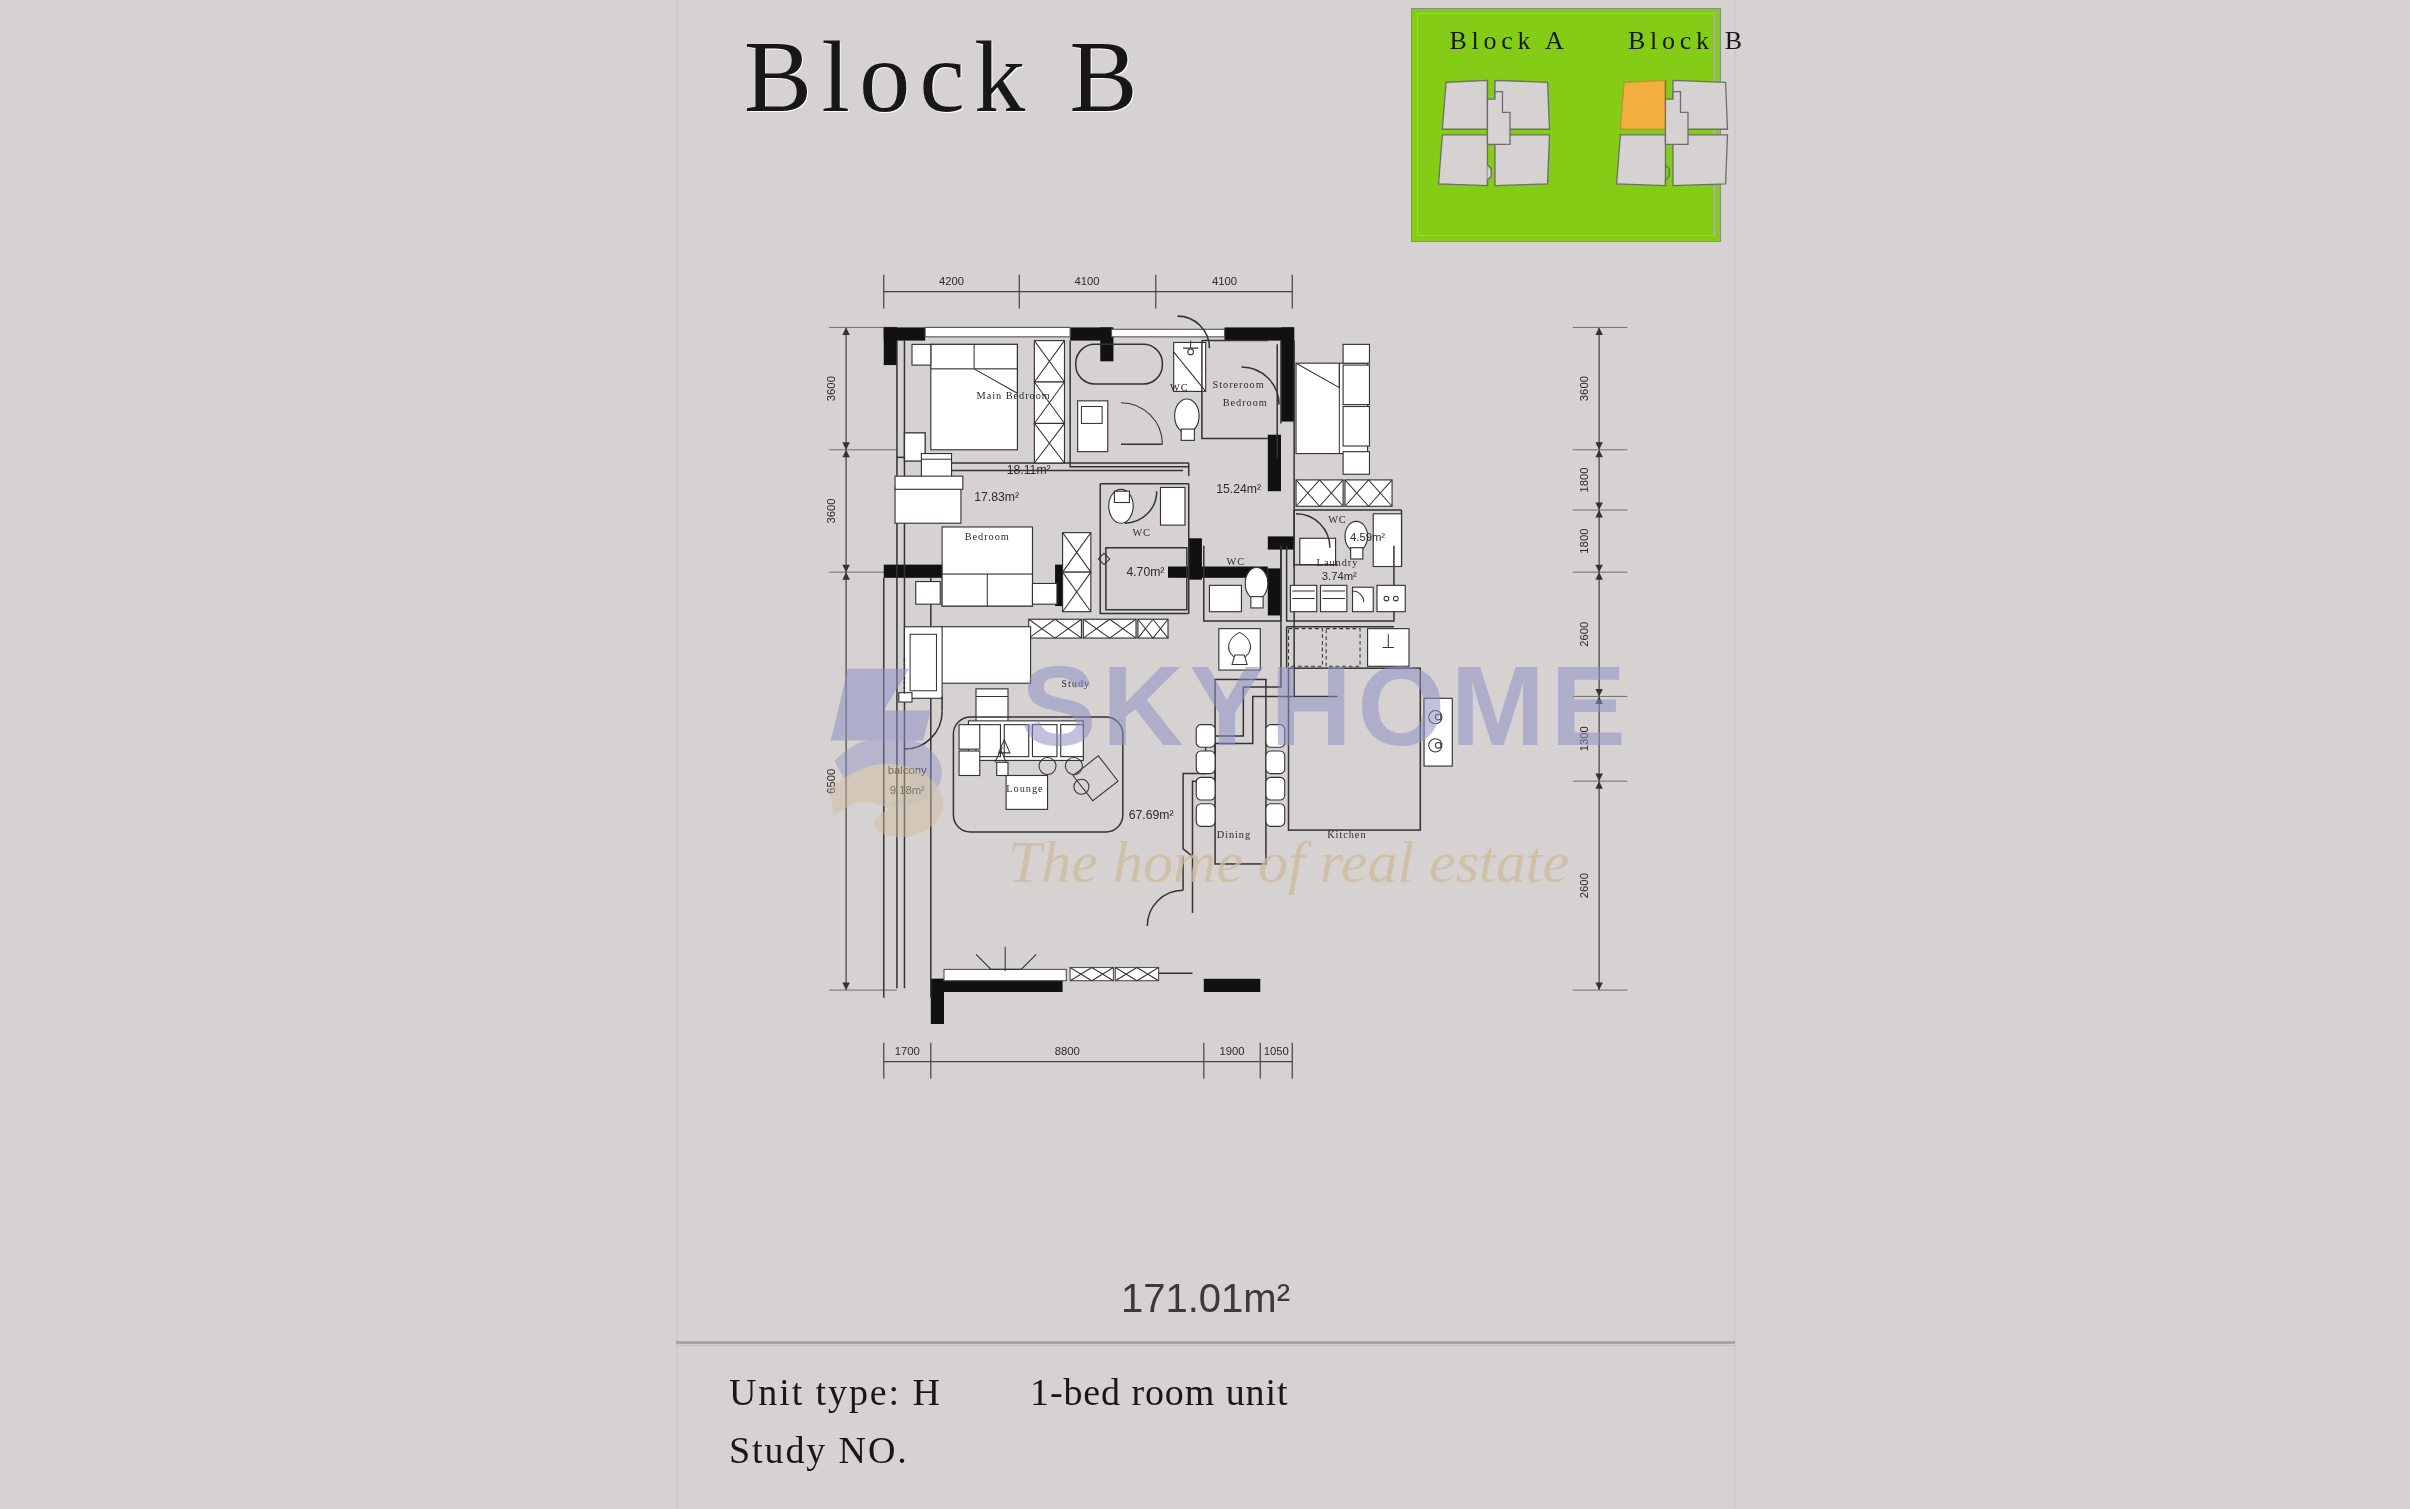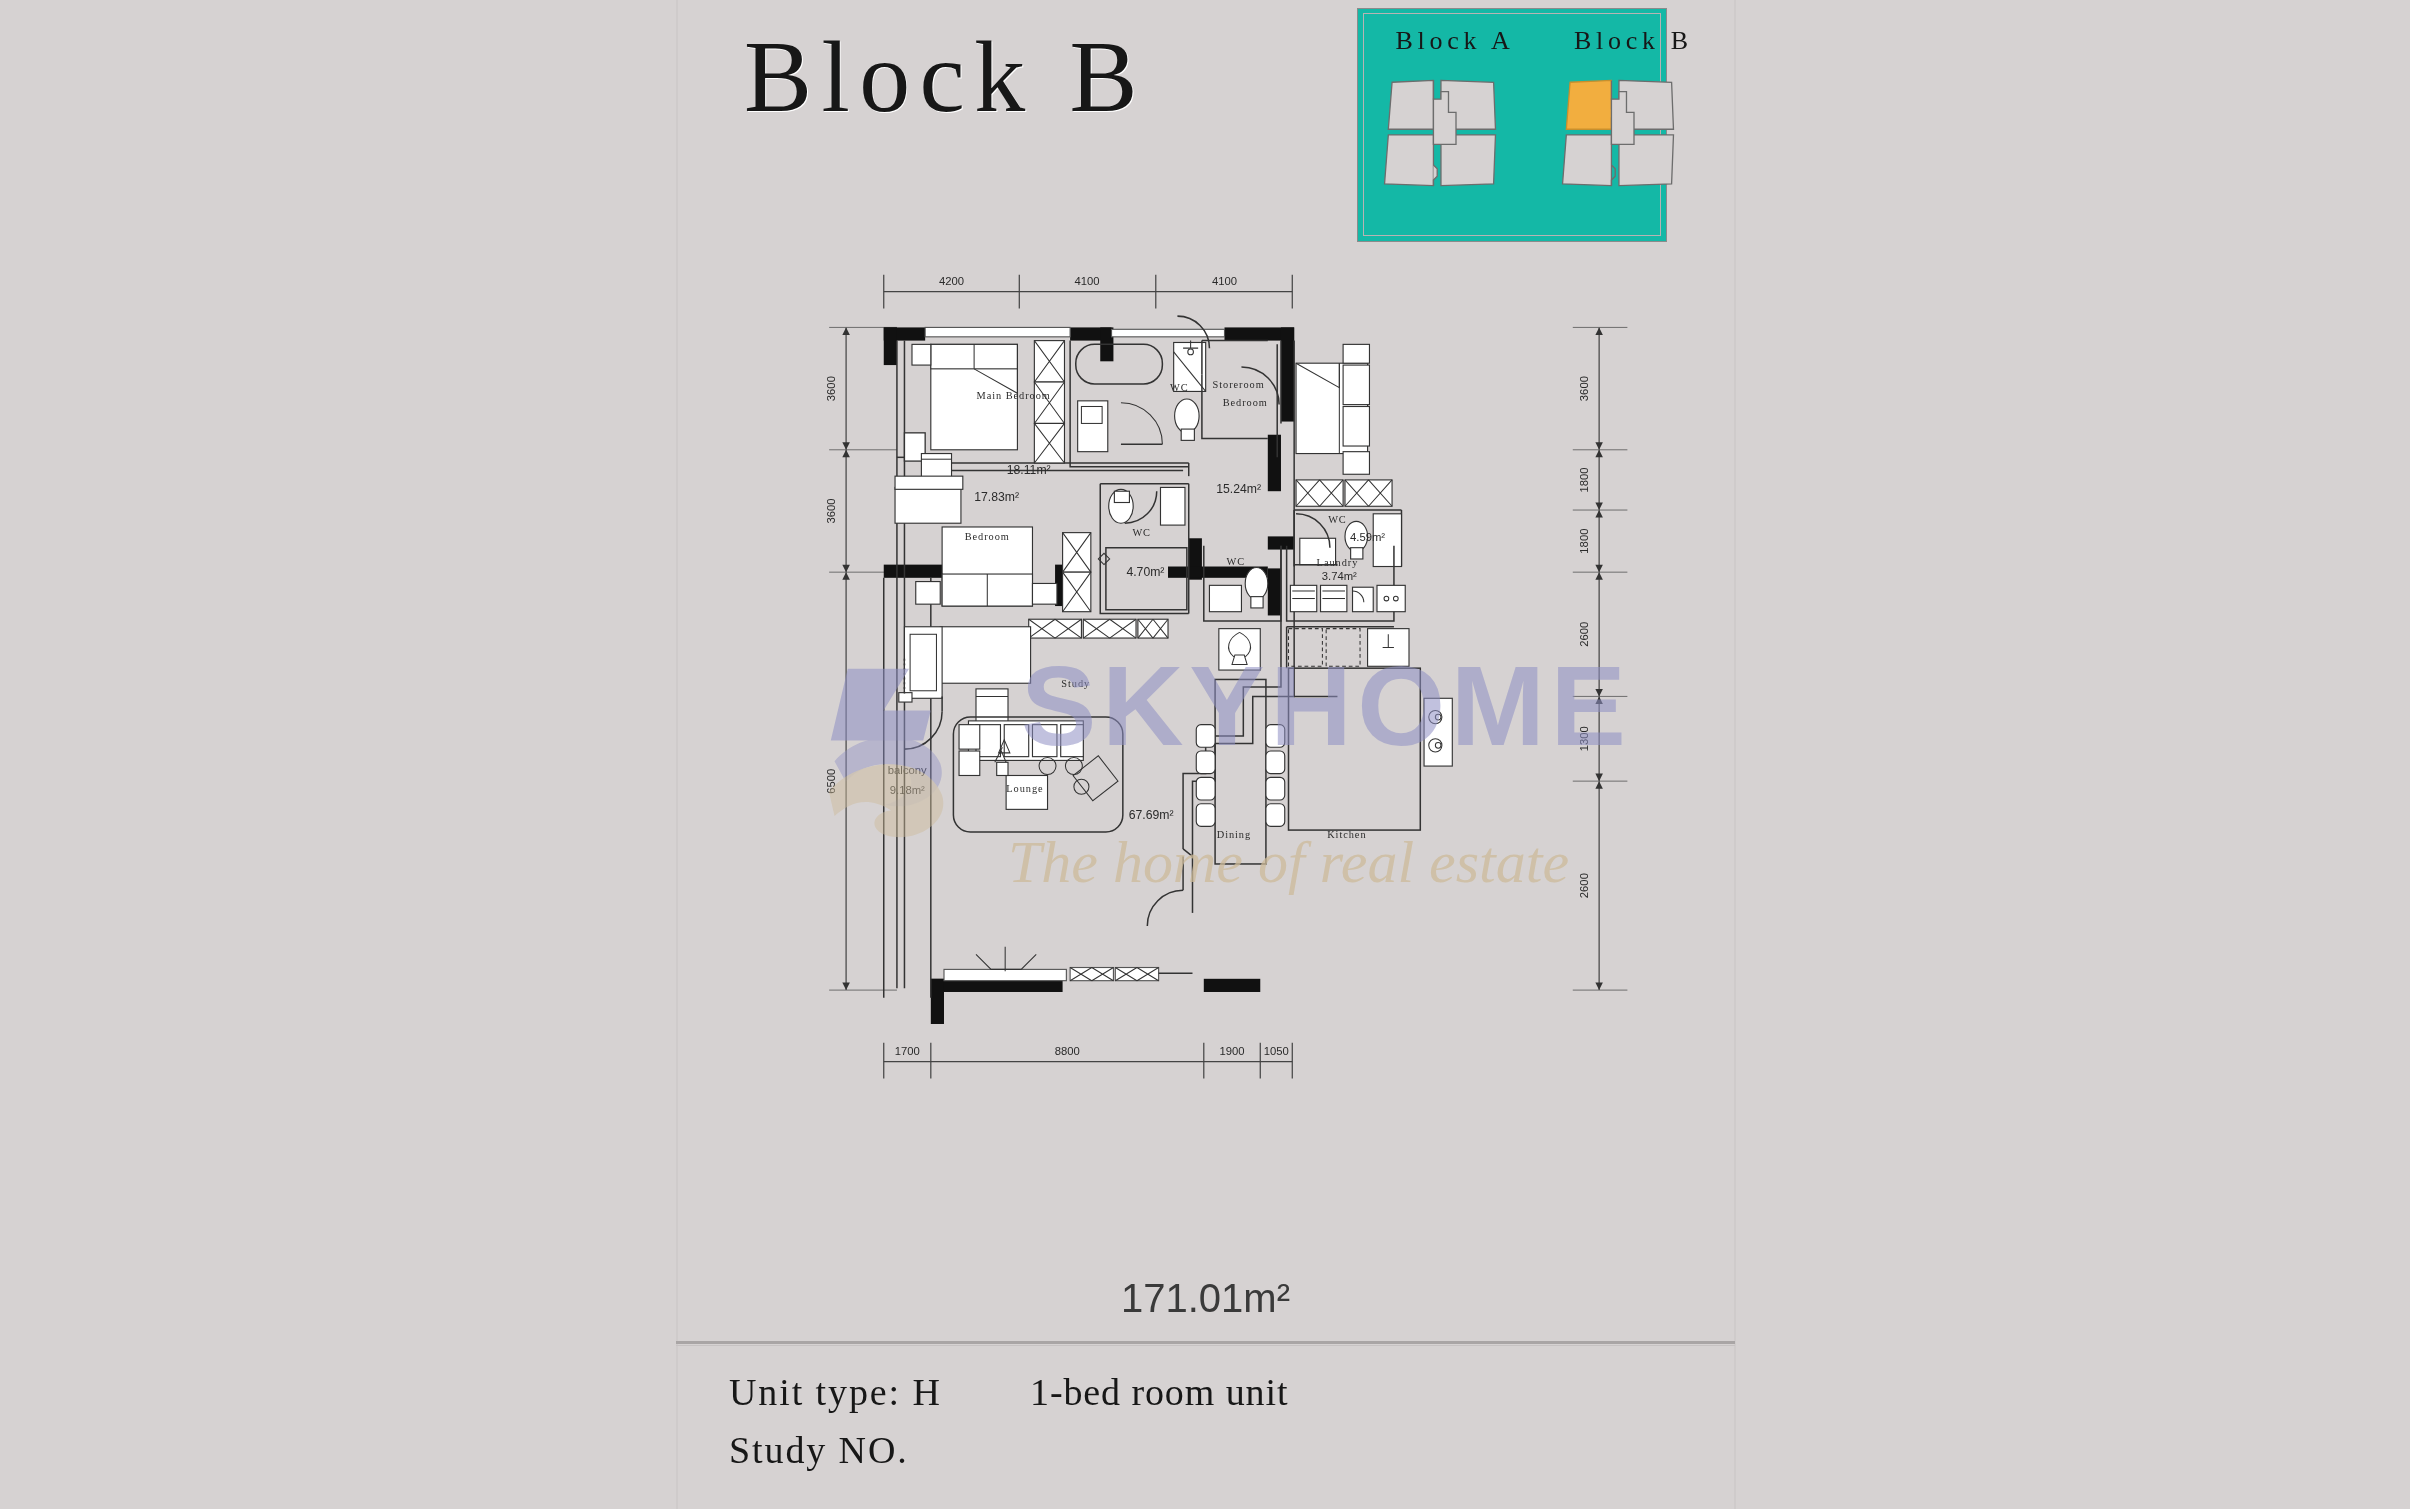--- a/index.html
+++ b/index.html
@@ -9,22 +9,22 @@
   
   #page{position:absolute;inset:0;background:#d6d2d2;}
   .vdivider{position:absolute;top:0;bottom:0;width:1.9px;background:#cfcbcb;}
 
   
   #title{position:absolute;left:744px;top:26px;font-size:102px;line-height:1;
          letter-spacing:9.4px;color:#171717;font-family:"Liberation Serif",serif;
          text-shadow:0.9px 0.9px 0 #ffffff;}
 
   
-  #blocksel{position:absolute;left:1357px;top:7.5px;width:310px;height:234px;
-            border:1.4px solid #8b8b8b;background:#14b8a6;box-sizing:border-box;}
+  #blocksel{position:absolute;left:1411px;top:7.5px;width:310px;height:234px;
+            border:1.4px solid #8b8b8b;background:#84cc16;box-sizing:border-box;}
   #blocksel .inner{position:absolute;inset:4.7px;border:0.9px solid #b7b3b3;}
   .blk{position:absolute;top:17px;width:179px;height:198px;}
   .blkA{left:7.5px;} .blkB{left:186px;}
   .blklabel{position:absolute;top:0;left:0;width:100%;text-align:center;
             font-size:26px;letter-spacing:4.7px;color:#171717;
             font-family:"Liberation Serif",serif;}
   .blkmini{position:absolute;top:45px;left:9.4px;width:162px;height:141px;}
 
   
   #stage{position:absolute;left:810px;top:254px;width:829px;height:866px;}

